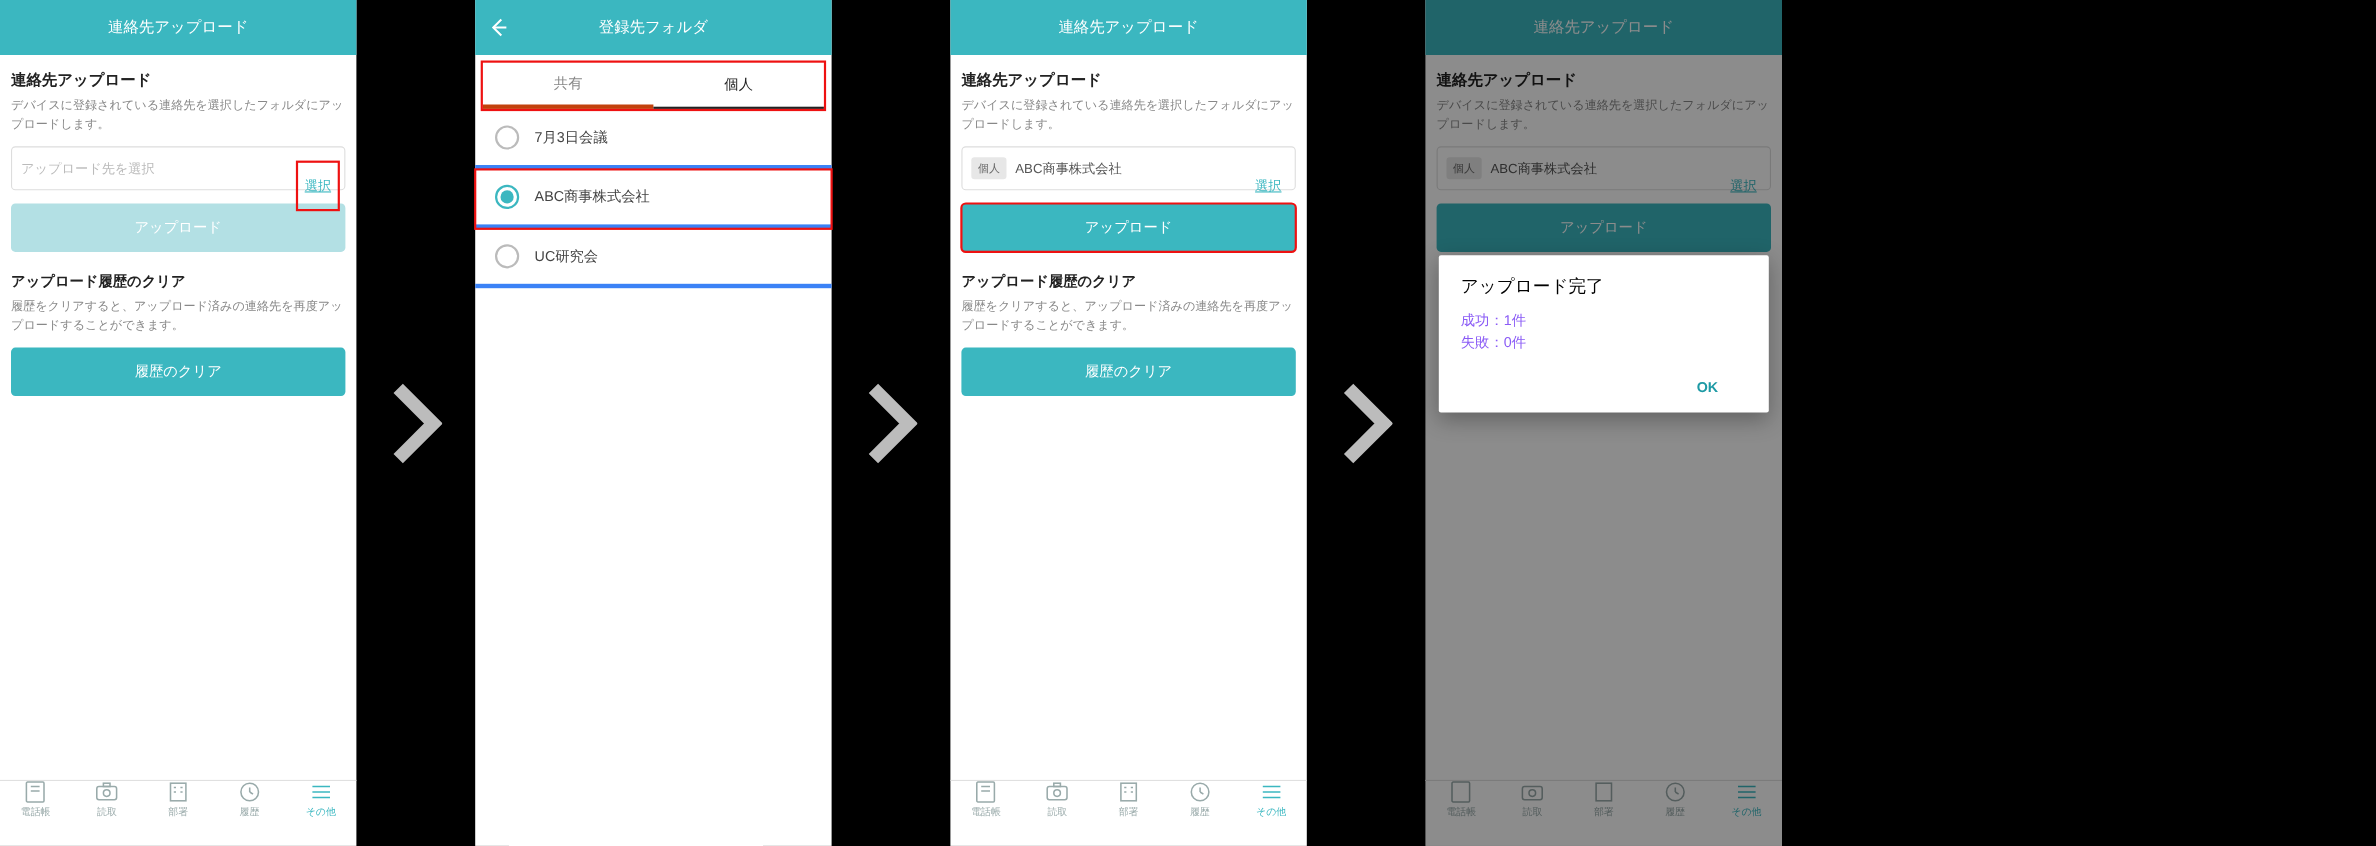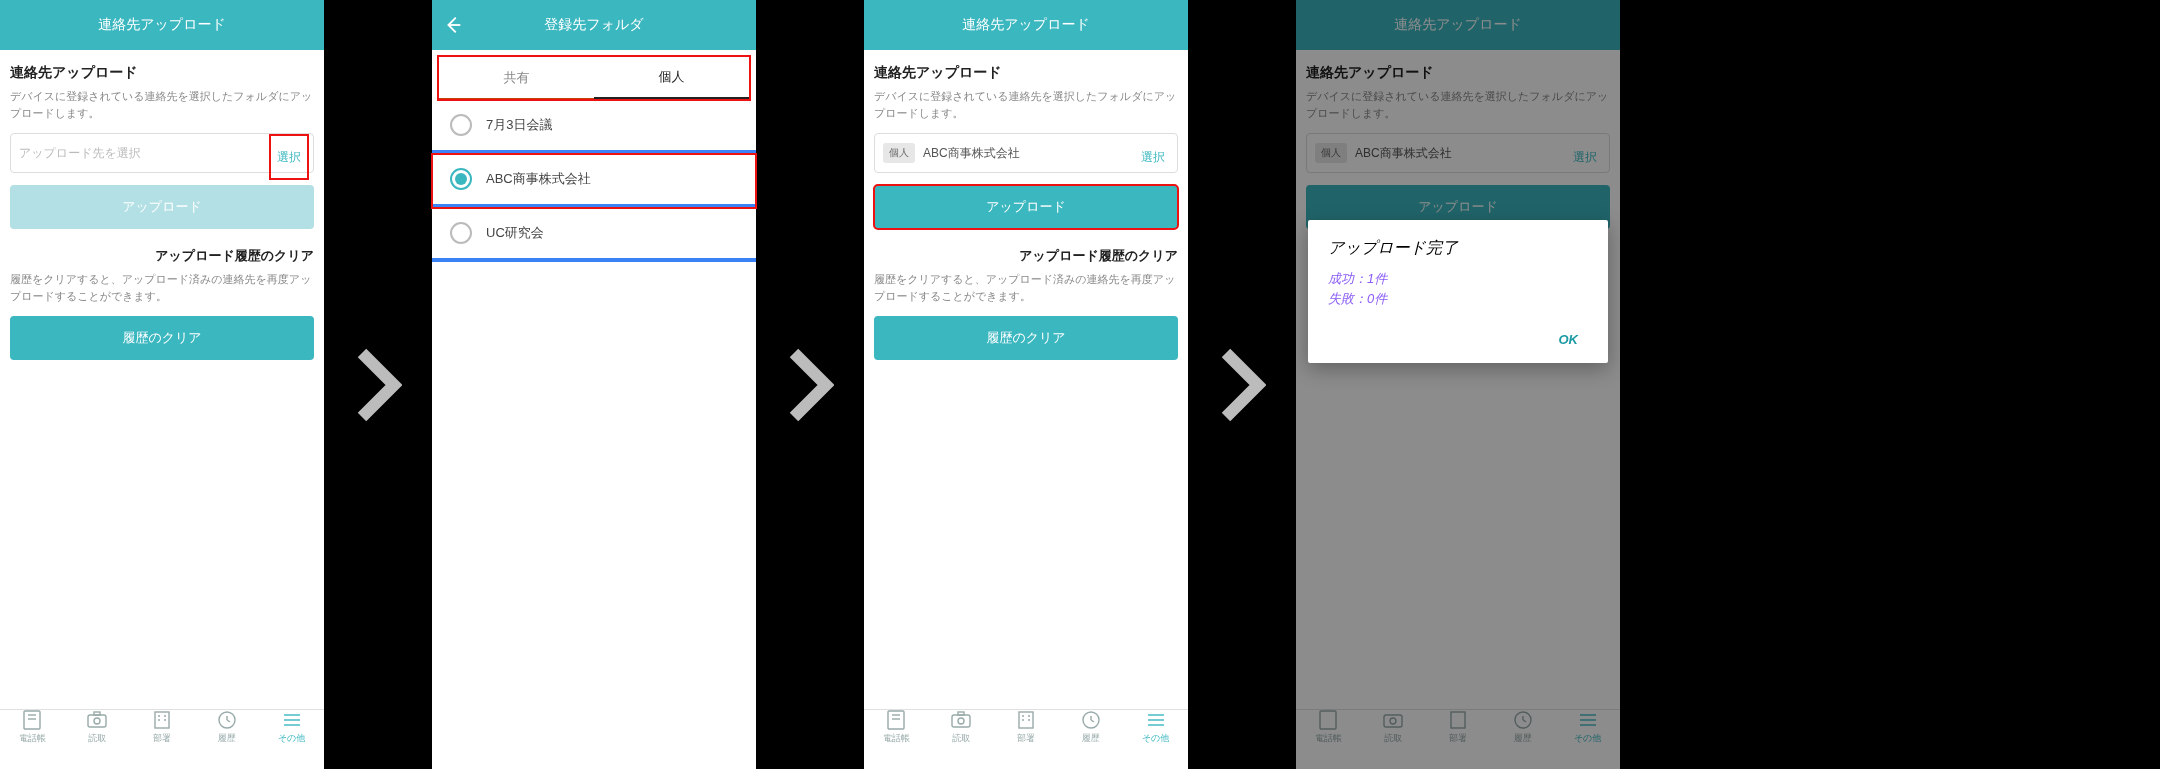--- a/index.html
+++ b/index.html
@@ -39,51 +39,51 @@
     display:flex; align-items:center; padding:0 8px; margin-bottom:12px;
     font-size:12px; color:#bbb;
     position:relative;
     text-align:center;
   }
   .select-box .badge {
     background:#e7e7e7; color:#666; font-size:10px; padding:3px 6px; border-radius:3px; margin-right:8px;
   }
   .select-box .val { color:#555; }
   .select-box .pick {
-    position:absolute; right:8px; top:4px; height:100%; display:flex; align-items:center;
-    color:#3bb7c0; font-size:12px; padding:0 4px;
+    position:absolute; right:8px; top:16px; height:100%; display:flex; align-items:center;
+    color:#3bb7c0; font-size:12px; padding:0 4px;text-decoration:underline;
   }
   .btn {
     height: 44px; border-radius:4px; display:flex; align-items:center; justify-content:center;
     font-size:13px; color:#fff; margin-bottom:18px;
   }
   .btn.primary { background:#3bb7c0; }
   .btn.primary.dis { background:#b3e0e4; }
-  .sec2-title { font-size:13px; font-weight:600; color:#222; margin-bottom:6px;text-align:right; }
+  .sec2-title { font-size:13px; font-weight:600; color:#222; margin-bottom:6px; }
   .redbox { outline:2px solid #e11; outline-offset:-1px; }
   
   .tabs { display:flex; height:44px; }
-  .tab { flex:1; display:flex; align-items:center; justify-content:center; font-size:13px; color:#888; border-bottom:1px solid #c2410c; }
+  .tab { flex:1; display:flex; align-items:center; justify-content:center; font-size:13px; color:#888; border-bottom:4px solid #c2410c; }
   .tab.active { color:#222; border-bottom:2px solid #222; }
   .folder { height:54px; display:flex; align-items:center; padding:0 18px; border-bottom:4px solid #3b82f6; font-size:13px; color:#444; }
   .radio { width:22px; height:22px; border:2px solid #bbb; border-radius:50%; margin-right:14px; display:flex; align-items:center; justify-content:center; }
   .radio.sel { border-color:#3bb7c0; }
   .radio.sel::after { content:""; width:12px; height:12px; background:#3bb7c0; border-radius:50%; }
   
   .nav { height:60px; border-top:1px solid #e0e0e0; display:flex; }
   .nav .it { flex:1; display:flex; flex-direction:column; align-items:center; justify-content:flex-start; gap:2px; color:#9aa; font-size:9px; }
   .nav .it.on { color:#3bb7c0; }
   .nav .it .ic { width:24px; height:20px; display:flex; align-items:center; justify-content:center; }
   .nav .it svg { stroke:#9aa; fill:none; stroke-width:1.4; }
   .nav .it.on svg { stroke:#3bb7c0; }
   
   .scrim { position:absolute; inset:0; background:rgba(0,0,0,.45); }
   .dialog {
-    position:absolute; left:12px; right:12px; top:220px; background:#fff; border-radius:2px;
-    padding:18px 20px 10px 20px; box-shadow:0 6px 20px rgba(0,0,0,.3);font-style:italic;
+    position:absolute; left:12px; right:12px; top:232px; background:#fff; border-radius:2px;
+    padding:18px 36px 10px 20px; box-shadow:0 6px 20px rgba(0,0,0,.3);
   }
   .dialog h3 { font-size:16px; font-weight:500; margin-bottom:10px; }
   .dialog p { font-size:13px; color:#8b5cf6; line-height:1.5; }
   .dialog .actions { text-align:right; margin-top:18px; }
   .dialog .ok { color:#1e9aa5; font-size:13px; font-weight:600; padding:6px 10px; display:inline-block; }
   .status-line { text-align:center; font-size:12px; color:#777; margin-top:6px; }
   
   .hl-pick { outline:2px solid #e11; outline-offset:2px; }
 </style>
 </head>

